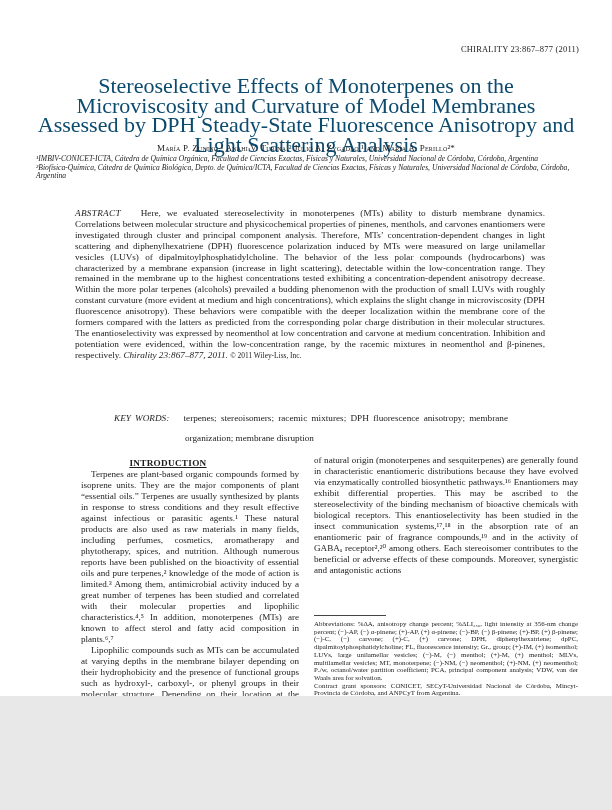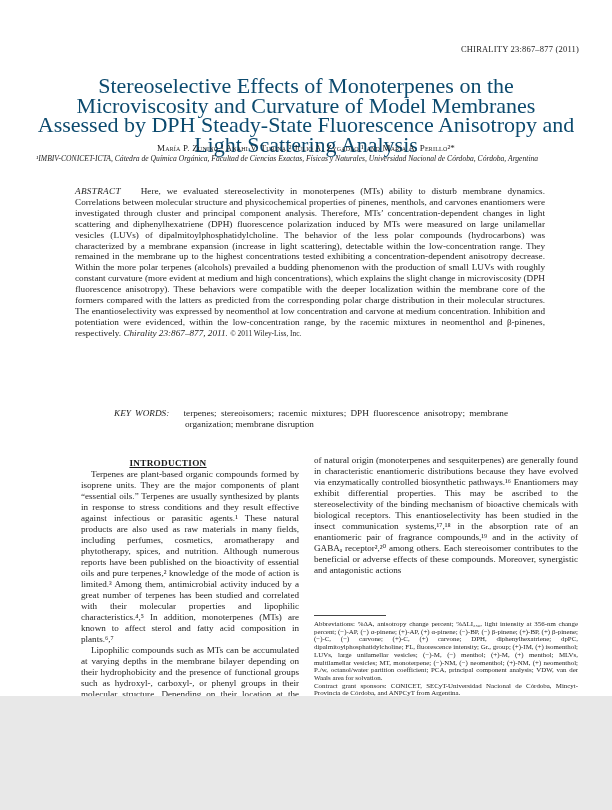--- a/index.html
+++ b/index.html
@@ -49,41 +49,41 @@
     left: 36px;
     width: 540px;
     text-align: left;
     font-style: italic;
     font-size: 7.6px;
     line-height: 8.6px;
   }
   .affiliations p { margin: 0 0 0 0; }
   .abstract-section {
     position: absolute;
-    top: 186px;
+    top: 208px;
     left: 75px;
     width: 470px;
     font-size: 9.2px;
     line-height: 10.9px;
     text-align: justify;
   }
   .abstract-label {
     font-style: italic;
     letter-spacing: 0.3px;
     margin-right: 14px;
   }
   .abstract-citation { font-style: italic; }
   .abstract-copyright { font-size: 7.4px; }
   .keywords-section {
     position: absolute;
     top: 408px;
     left: 114px;
     width: 394px;
     font-size: 9.2px;
-    line-height: 11px;
+    line-height: 20px;
     text-align: justify;
     padding-left: 71px;
     text-indent: -71px;
     box-sizing: border-box;
   }
   .keywords-label { font-style: italic; margin-right: 10px; }
   .col {
     position: absolute;
     font-size: 9.1px;
     line-height: 11px;
@@ -130,20 +130,21 @@
 <div class="page">
 
   <div class="journal-header">CHIRALITY 23:867–877 (2011)</div>
 
   <div class="article-title">Stereoselective Effects of Monoterpenes on the Microviscosity and Curvature of Model Membranes Assessed by DPH Steady-State Fluorescence Anisotropy and Light Scattering Analysis</div>
 
   <div class="authors-line">María P. Zunino,¹ Anahi V. Turina,² Julio A. Zygadlo,¹ and María A. Perillo²*</div>
 
   <div class="affiliations">
     <p>¹IMBIV-CONICET-ICTA, Cátedra de Química Orgánica, Facultad de Ciencias Exactas, Físicas y Naturales, Universidad Nacional de Córdoba, Córdoba, Argentina</p>
+    <p>²Biofísica-Química, Cátedra de Química Biológica, Depto. de Química/ICTA, Facultad de Ciencias Exactas, Físicas y Naturales, Universidad Nacional de Córdoba, Córdoba, Argentina</p>
   </div>
 
   <div class="abstract-section">
     <span class="abstract-label">ABSTRACT</span>
     <span>Here, we evaluated stereoselectivity in monoterpenes (MTs) ability to disturb membrane dynamics. Correlations between molecular structure and physicochemical properties of pinenes, menthols, and carvones enantiomers were investigated through cluster and principal component analysis. Therefore, MTs’ concentration-dependent changes in light scattering and diphenylhexatriene (DPH) fluorescence polarization induced by MTs were measured on large unilamellar vesicles (LUVs) of dipalmitoylphosphatidylcholine. The behavior of the less polar compounds (hydrocarbons) was characterized by a membrane expansion (increase in light scattering), detectable within the low-concentration range. They remained in the membrane up to the highest concentrations tested exhibiting a concentration-dependent anisotropy decrease. Within the more polar terpenes (alcohols) prevailed a budding phenomenon with the production of small LUVs with roughly constant curvature (more evident at medium and high concentrations), which explains the slight change in microviscosity (DPH fluorescence anisotropy). These behaviors were compatible with the deeper localization within the membrane core of the formers compared with the latters as predicted from the corresponding polar charge distribution in their molecular structures. The enantioselectivity was expressed by neomenthol at low concentration and carvone at medium concentration. Inhibition and potentiation were evidenced, within the low-concentration range, by the racemic mixtures in neomenthol and β-pinenes, respectively.</span>
     <span class="abstract-citation">Chirality 23:867–877, 2011.</span>
     <span class="abstract-copyright">© 2011 Wiley-Liss, Inc.</span>
   </div>
 
   <div class="keywords-section">

